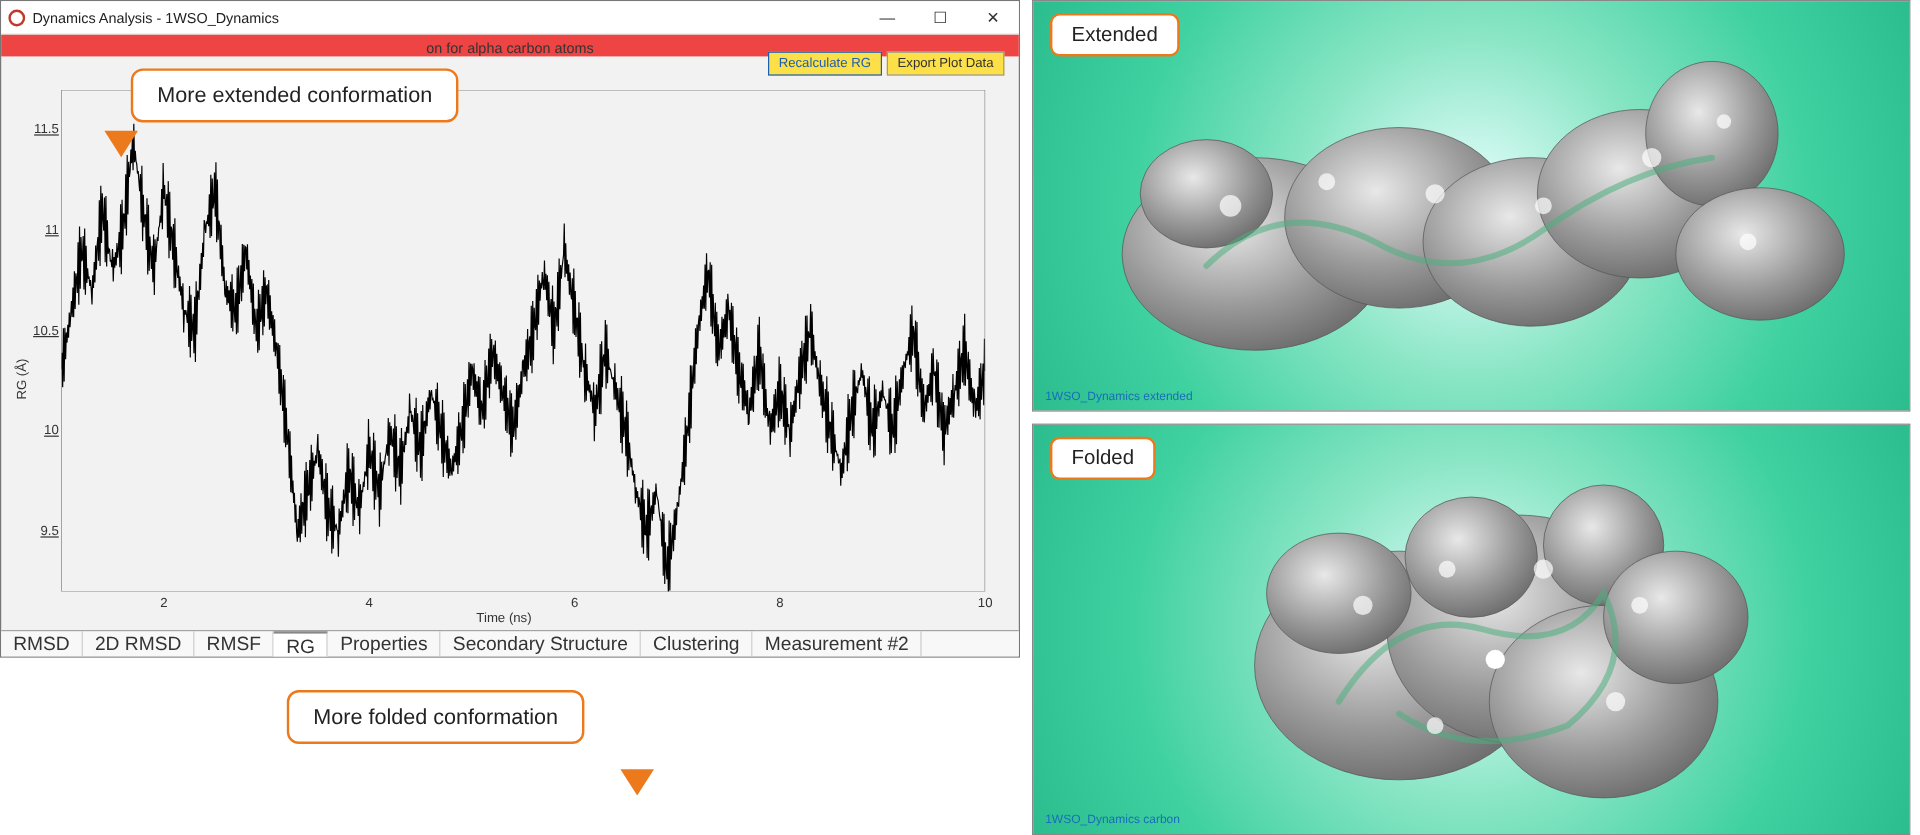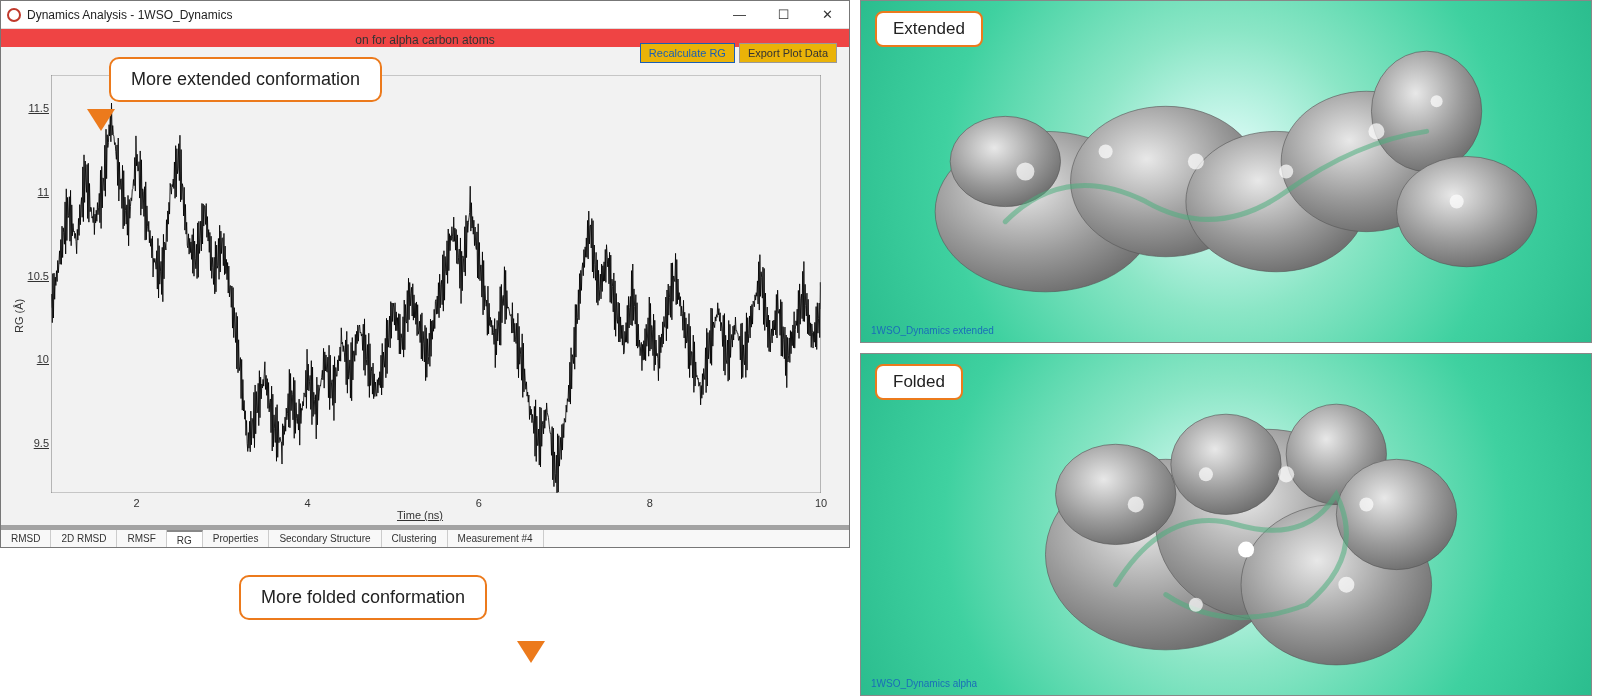--- a/index.html
+++ b/index.html
@@ -53,21 +53,21 @@
   }
   .top-buttons {
     position: absolute;
     right: 12px;
     top: 42px;
     display: flex;
     gap: 4px;
     z-index: 5;
   }
   .btn {
-    background: #eab308;
+    background: #fde047;
     border: 1px solid #999;
     padding: 3px 8px;
     font-size: 11px;
     color: #333;
     cursor: pointer;
   }
   .btn.primary { color: #1a5fb4; border-color: #1a5fb4; }
   .plot-area {
     flex: 1;
     position: relative;
@@ -85,21 +85,21 @@
     transform: translateY(-50%) rotate(-90deg);
     transform-origin: left top;
     font-size: 11px;
     color: #333;
     white-space: nowrap;
   }
   .axis-label-x {
     position: absolute;
     bottom: 0; left: 50%;
     transform: translateX(-50%);
-    font-size: 11px; color: #333; text-decoration: underline;
+    font-size: 11px; color: #333;
   }
   .ytick {
     position: absolute; left: 14px;
     font-size: 11px; color: #333;
     transform: translateY(-50%);
     width: 26px; text-align: right; text-decoration: underline;
   }
   .xtick {
     position: absolute; bottom: 12px;
     font-size: 11px; color: #333;
@@ -123,22 +123,22 @@
   }
   .arrow.down {
     border-left: 14px solid transparent;
     border-right: 14px solid transparent;
     border-top: 22px solid #ec7a1c;
   }
   .tabs {
     display: flex;
     height: 22px;
     background: #f8f8f8;
-    border-top: 5px solid #a3a3a3;
-    font-size: 10px;
+    border-top: 1px solid #a3a3a3;
+    font-size: 16px;
   }
   .tab {
     padding: 3px 10px;
     border-right: 1px solid #ccc;
     color: #333;
     cursor: pointer;
   }
   .tab.active { background: #fff; font-weight: 500; border-top: 2px solid #888; }
 
   
@@ -232,21 +232,21 @@
     </div>
 
   <div class="tabs" id="tabs">
       <div class="tab">RMSD</div>
       <div class="tab">2D RMSD</div>
       <div class="tab">RMSF</div>
       <div class="tab active">RG</div>
       <div class="tab">Properties</div>
       <div class="tab">Secondary Structure</div>
       <div class="tab">Clustering</div>
-      <div class="tab">Measurement #4</div>
+      <div class="tab">Measurement #2</div>
     </div>
 </div>
 
 <div class="right-col">
 
   <div class="mol-panel">
     <div class="mol-label">Extended</div>
     <svg class="blob" viewBox="0 0 720 340">
       <defs>
         <radialGradient id="g1" cx="40%" cy="35%" r="70%">
@@ -298,16 +298,16 @@
       </g>
       <g fill="#fff" opacity="0.7">
         <circle cx="270" cy="150" r="8"></circle>
           <circle cx="340" cy="120" r="7"></circle>
         <circle cx="420" cy="120" r="8"></circle>
           <circle cx="500" cy="150" r="7"></circle>
         <circle cx="480" cy="230" r="8"></circle>
           <circle cx="330" cy="250" r="7"></circle>
       </g>
     </svg>
-    <div class="mol-caption">1WSO_Dynamics alpha</div>
+    <div class="mol-caption">1WSO_Dynamics carbon</div>
   </div>
 
 </div>
 
 </body></html>

